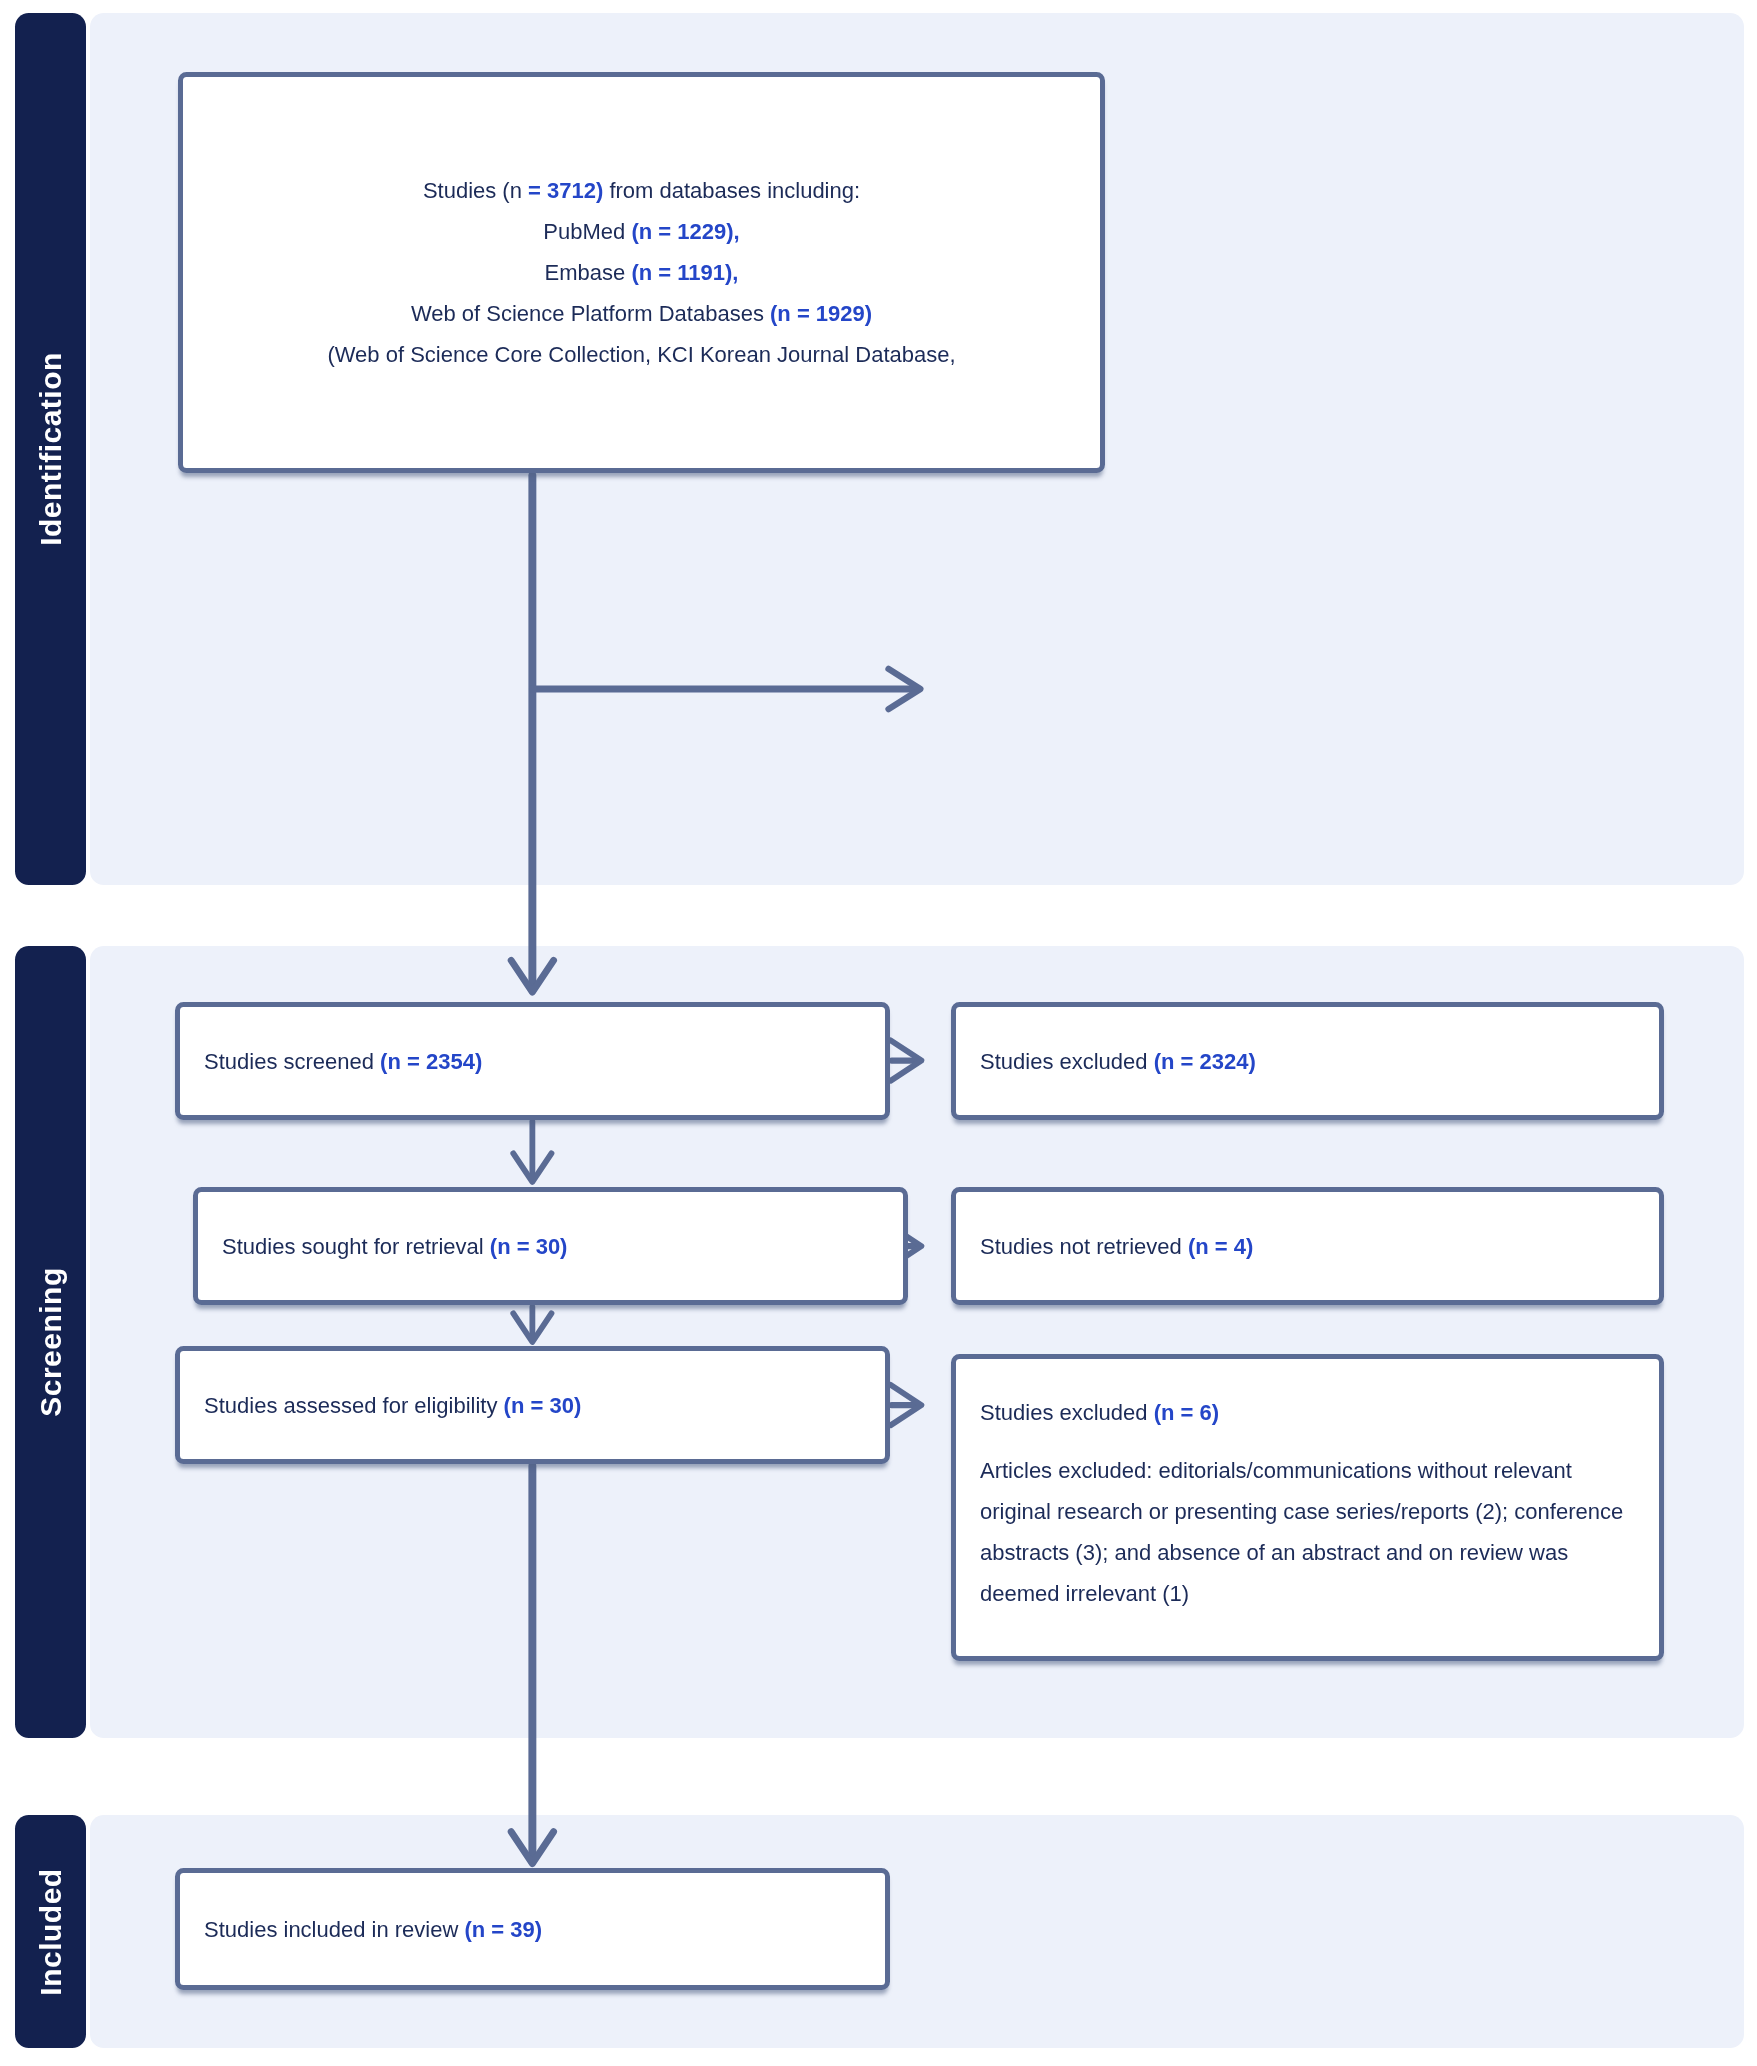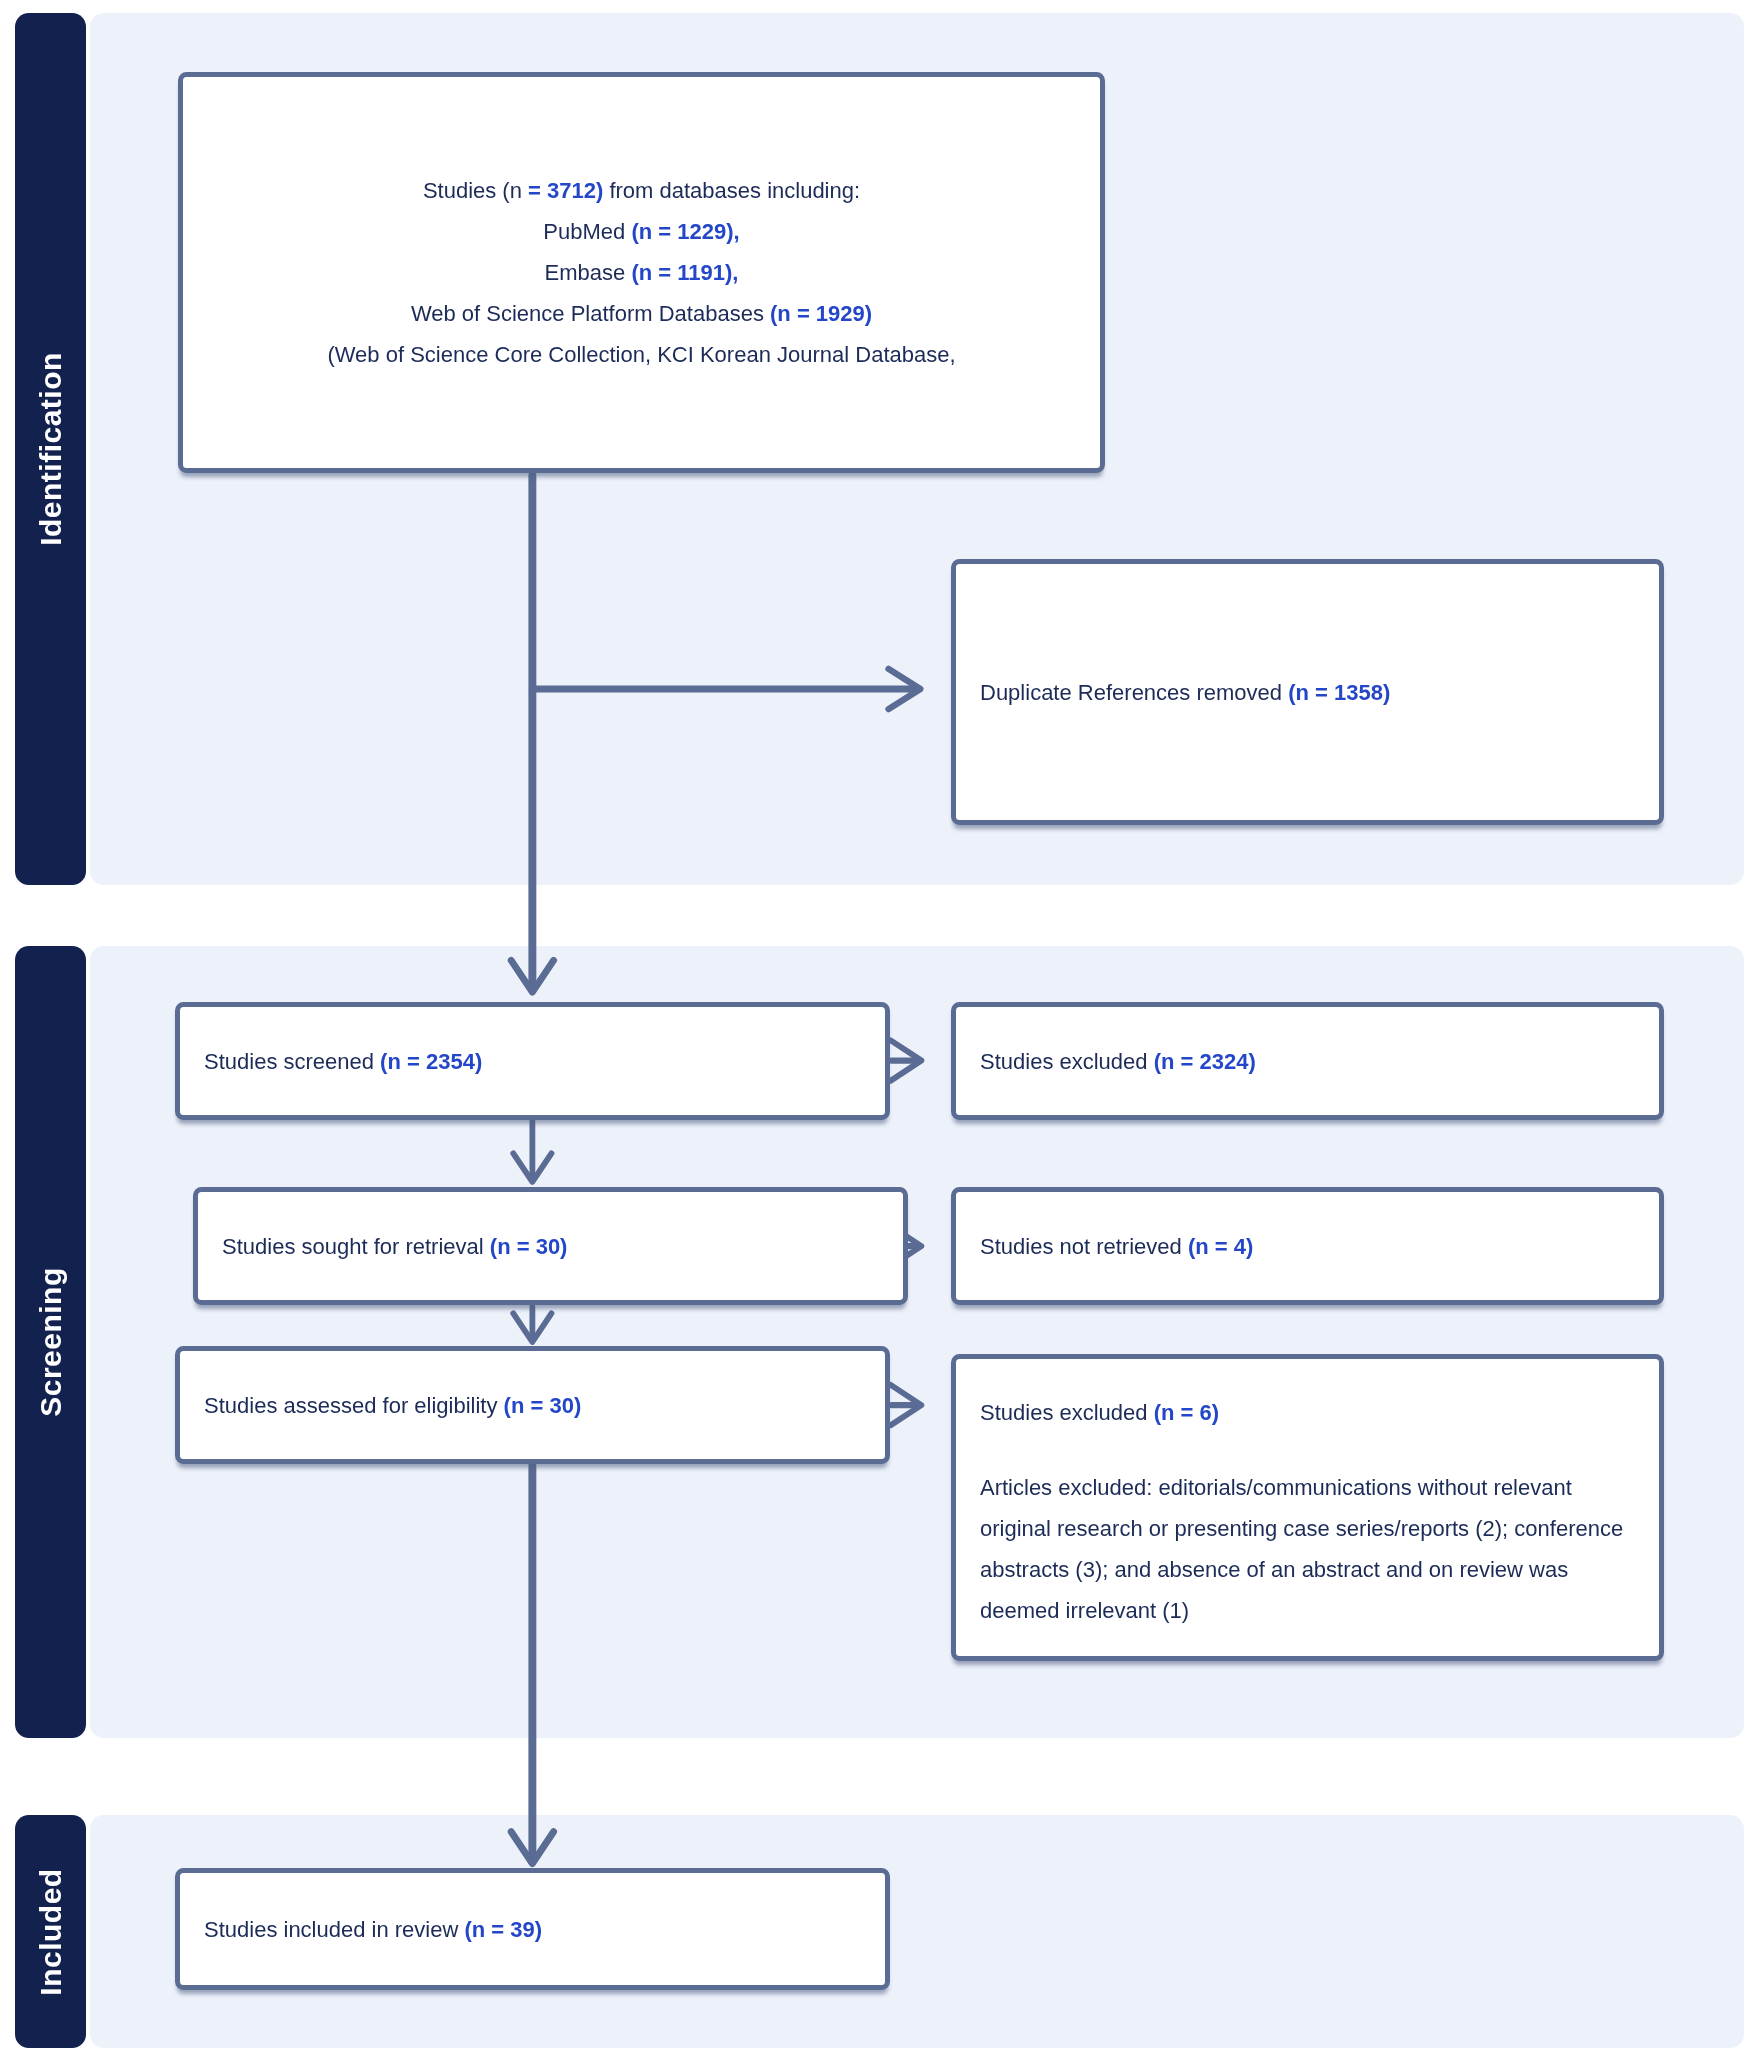--- a/index.html
+++ b/index.html
@@ -63,21 +63,21 @@
   }
   .box-center {
     text-align: center;
     padding: 10.6px 12.7px;
   }
   .box-center p { white-space: nowrap; }
   .box-top-align {
     justify-content: flex-start;
     padding-top: 33px;
   }
-  .box-top-align p + p { margin-top: 34px; }
+  .box-top-align p + p { margin-top: 17px; }
   #arrow-layer {
     position: absolute;
     left: 0;
     top: 0;
     width: 1758px;
     height: 2066px;
     pointer-events: none;
   }
   #arrow-layer * {
     stroke: #5a6b94;
@@ -151,23 +151,20 @@
   </svg>
 
   <div class="box box-center" style="left:178px; top:72px; width:927px; height:401px;">
       <p><span>Studies (n </span><span class="accent">= 3712)</span><span> from databases including:</span></p>
       <p><span>PubMed </span><span class="accent">(n = 1229),</span></p>
       <p><span>Embase </span><span class="accent">(n = 1191),</span></p>
       <p><span>Web of Science Platform Databases </span><span class="accent">(n = 1929)</span></p>
       <p><span>(Web of Science Core Collection, KCI Korean Journal Database,</span></p>
     </div>
 
-  <div class="box" style="left:951px; top:559px; width:713px; height:266px;">
-      <p><span>Duplicate References removed </span><span class="accent">(n = 1358)</span></p>
-    </div>
 
   <div class="box" style="left:175px; top:1002px; width:715px; height:118px;">
       <p><span>Studies screened </span><span class="accent">(n = 2354)</span></p>
     </div>
 
   <div class="box" style="left:951px; top:1002px; width:713px; height:118px;">
       <p><span>Studies excluded </span><span class="accent">(n = 2324)</span></p>
     </div>
 
   <div class="box" style="left:193px; top:1187px; width:715px; height:118px;">

